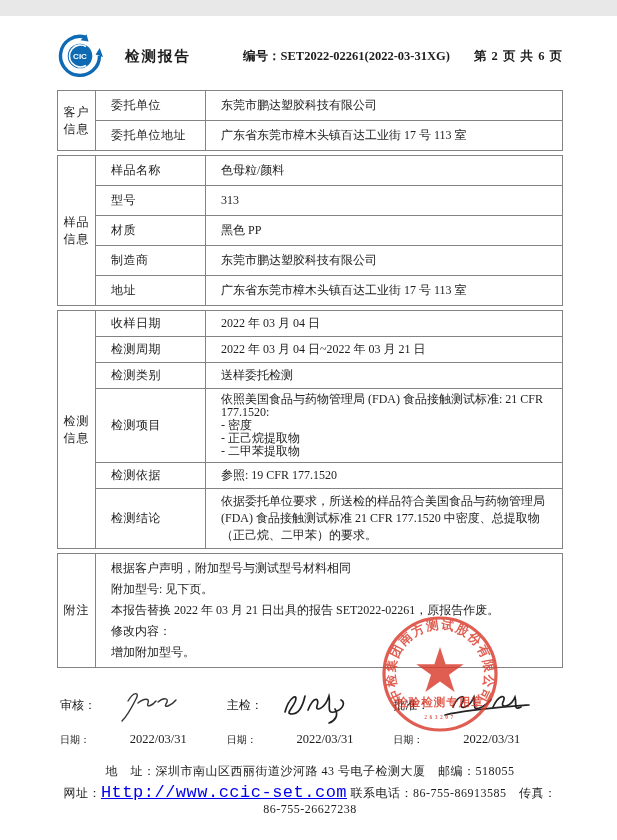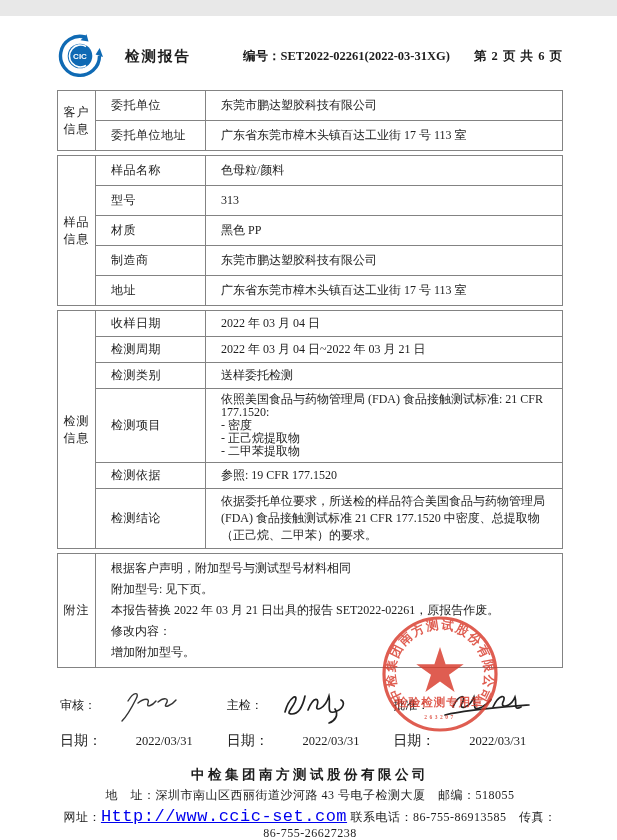--- a/index.html
+++ b/index.html
@@ -35,21 +35,21 @@
   .notes td { line-height:21px; }
   .notes .note-line { line-height:21px; }
 
   
   .sig-row { display:flex; margin-top:14px; padding:0 3px; }
   .sig-col { flex:1; display:flex; align-items:center; height:46px; }
   .sig-label { font-size:12px; white-space:nowrap; }
   .sig-img { margin-left:12px; }
   .date-row { display:flex; margin-top:4px; padding:0 3px; }
   .date-col { flex:1; display:flex; align-items:center; }
-  .date-label { font-size:14px; white-space:nowrap; }
+  .date-label { font-size:10px; white-space:nowrap; }
   .date-val { flex:1; text-align:center; font-size:12.5px; }
 
   
   .stamp { position:absolute; left:366px; top:586px; z-index:9; opacity:0.82; pointer-events:none; }
   .stamp text { fill:#d93a2b; font-family:"Liberation Serif","DejaVu Serif",serif; font-weight:bold; }
 
   
   .footer { text-align:center; margin-top:16px; }
   .footer-company { font-size:13.5px; font-weight:bold; letter-spacing:3.5px; }
   .footer-line { font-size:12px; margin-top:3px; letter-spacing:0.5px; }
@@ -227,21 +227,20 @@
         <span class="date-label">日期：</span>
         <span class="date-val">2022/03/31</span>
       </div>
       <div class="date-col">
         <span class="date-label">日期：</span>
         <span class="date-val">2022/03/31</span>
       </div>
     </div>
 
     <div class="footer">
-      <div class="footer-company">中检集团南方测试股份有限公司</div>
       <div class="footer-line">地　址：深圳市南山区西丽街道沙河路 43 号电子检测大厦　邮编：518055</div>
       <div class="footer-line">
         <span>网址：</span><a class="footer-url" href="#">Http://www.ccic-set.com</a>
         <span>联系电话：86-755-86913585　传真：86-755-26627238</span>
       </div>
     </div>
   </div>
 
   <svg class="stamp" width="148" height="148" viewBox="0 0 148 148">
     <circle cx="74" cy="72" r="56" fill="none" stroke="#d93a2b" stroke-width="3.2"></circle>

